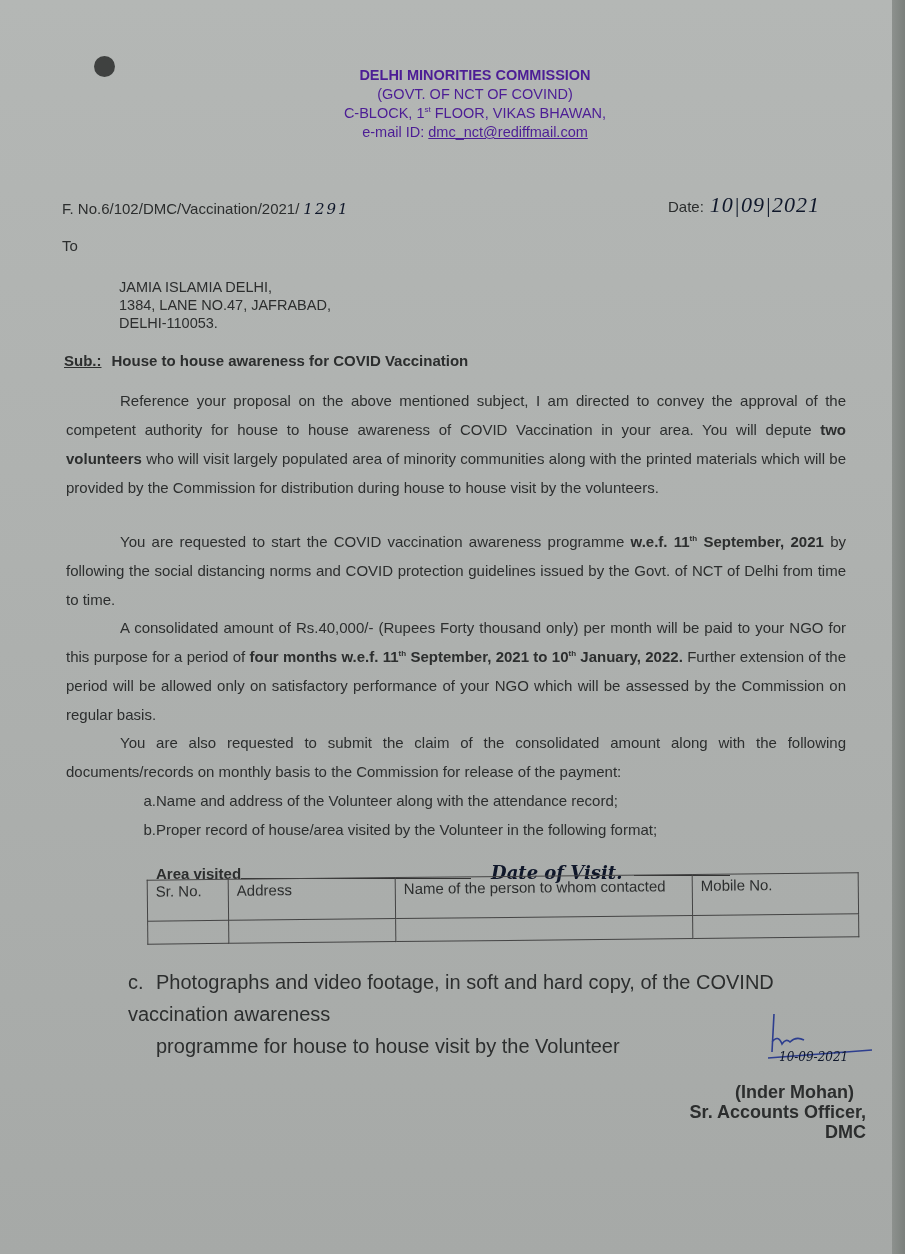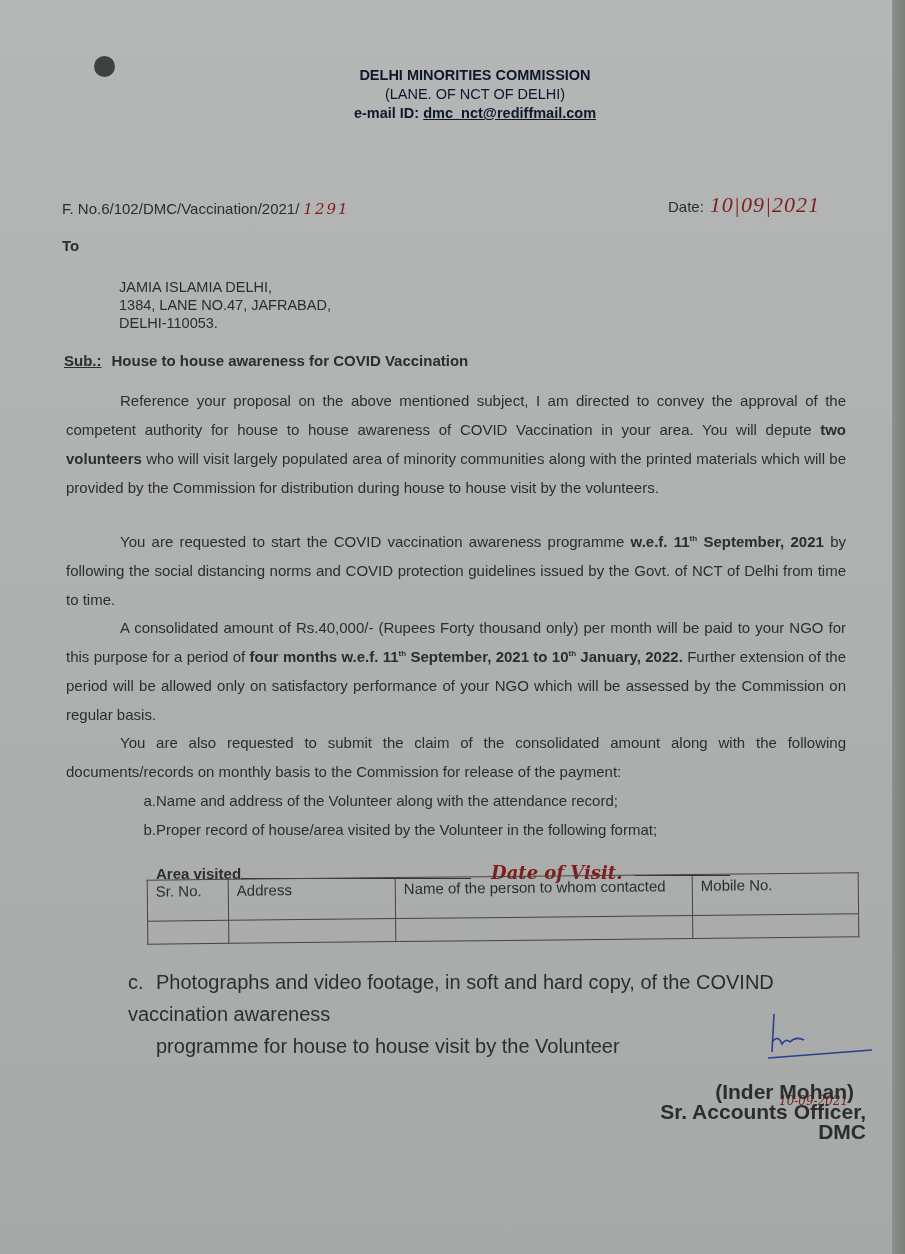--- a/index.html
+++ b/index.html
@@ -17,32 +17,32 @@
     .edge {
       position: absolute; right: 0; top: 0; width: 13px; height: 1254px;
       background: linear-gradient(90deg, #8d918e, #7b807c);
     }
     .punch-hole {
       position: absolute; left: 94px; top: 56px; width: 21px; height: 21px;
       border-radius: 50%; background: #3f4140;
     }
     .letterhead {
       position: absolute; left: 300px; top: 66px; width: 350px;
-      text-align: center; font-size: 14.5px; line-height: 19px; color: #0f172a;
+      text-align: center; font-size: 14.5px; line-height: 19px; color: #4c1d95;
     }
     .letterhead .org { font-weight: bold; }
-    .letterhead .email { font-weight: bold; }
+    .letterhead .email { font-weight: normal; }
     .letterhead .email span.link { text-decoration: underline; }
     sup { font-size: 8px; vertical-align: super; line-height: 0; }
     .fileno { position: absolute; left: 62px; top: 200px; font-size: 15px; }
-    .hand { font-family: "DejaVu Serif", serif; font-style: italic; color: #7f1d1d; margin-top: 44px; }
+    .hand { font-family: "DejaVu Serif", serif; font-style: italic; color: #0f172a; }
     .fileno .hand { font-size: 15px; margin-left: 4px; letter-spacing: 2px; }
     .date { position: absolute; left: 668px; top: 192px; font-size: 15px; }
     .date .hand { font-size: 22px; margin-left: 6px; letter-spacing: 1px; font-family: Liberation Serif, serif; }
-    .to { position: absolute; left: 62px; top: 237px; font-size: 15px; font-weight: bold; }
+    .to { position: absolute; left: 62px; top: 237px; font-size: 15px; }
     .address { position: absolute; left: 119px; top: 278px; font-size: 14.5px; line-height: 18px; }
     .subject { position: absolute; left: 64px; top: 352px; font-size: 15px; font-weight: bold; }
     .subject .sublabel { margin-right: 10px; text-decoration: underline; }
     .body-text {
       position: absolute; left: 66px; width: 780px; font-size: 15px; line-height: 29px;
       text-align: justify;
     }
     .body-text p { margin: 0; text-indent: 54px; }
     .p1 { top: 386px; }
     .p2 { top: 527px; }
@@ -64,33 +64,34 @@
       border: 1px solid #444; padding: 2px 8px; text-align: left; font-weight: normal; vertical-align: top;
     }
     table.record th { height: 36px; }
     table.record td { height: 18px; }
     .col-name { text-align: justify; }
     .li-c { position: absolute; left: 128px; top: 966px; width: 735px; font-size: 20px; line-height: 32px; }
     .li-c .marker { display: inline-block; width: 28px; }
     .li-c .cont { padding-left: 28px; }
     .signature { position: absolute; left: 760px; top: 1012px; width: 120px; height: 60px; }
     .sign-date { position: absolute; left: 779px; top: 1050px; font-size: 12px; }
-    .signatory { position: absolute; left: 656px; top: 1082px; width: 210px; text-align: right; font-size: 21px; font-weight: bold; line-height: 20px; }
+    .signatory { position: absolute; left: 656px; top: 1082px; width: 210px; text-align: right; font-size: 18px; font-weight: bold; line-height: 20px; }
     .signatory .name { padding-right: 12px; }
   </style>
 </head>
 <body>
 
 <div class="paper"></div>
 <div class="edge"></div>
 <div class="punch-hole"></div>
 
 <div class="letterhead">
   <div class="org">DELHI MINORITIES COMMISSION</div>
-  <div>(LANE. OF NCT OF DELHI)</div>
+  <div>(GOVT. OF NCT OF COVIND)</div>
+  <div><span>C-BLOCK, 1</span><sup>st</sup><span> FLOOR, VIKAS BHAWAN,</span></div>
   <div class="email"><span>e-mail ID: </span><span class="link">dmc_nct@rediffmail.com</span></div>
 </div>
 
 <div class="fileno">
   <span>F. No.6/102/DMC/Vaccination/2021/</span><span class="hand">1291</span>
 </div>
 
 <div class="date">
   <span>Date:</span><span class="hand">10|09|2021</span>
 </div>

